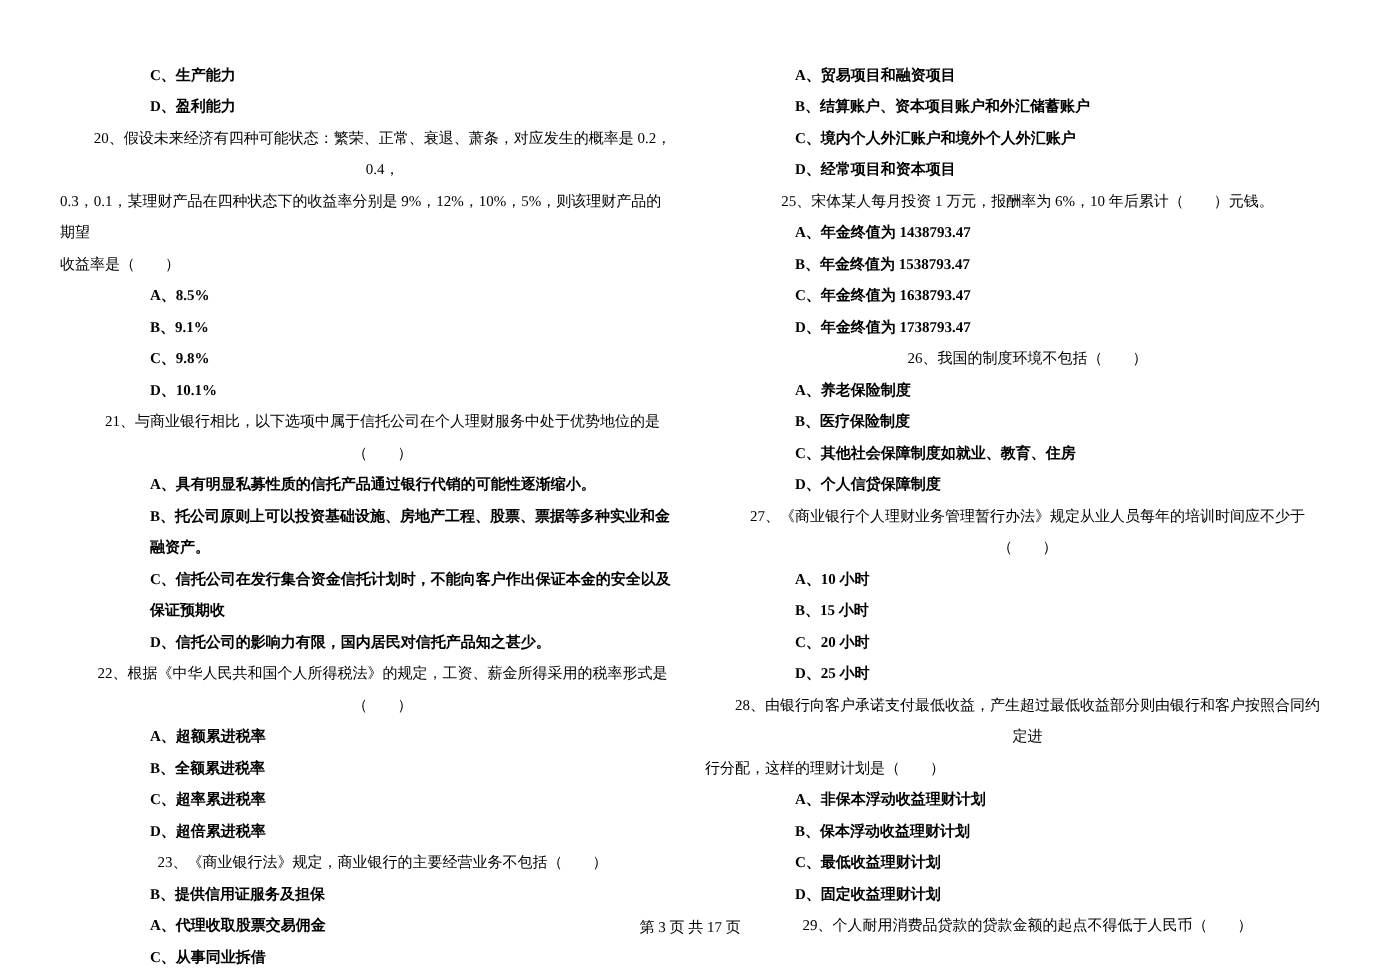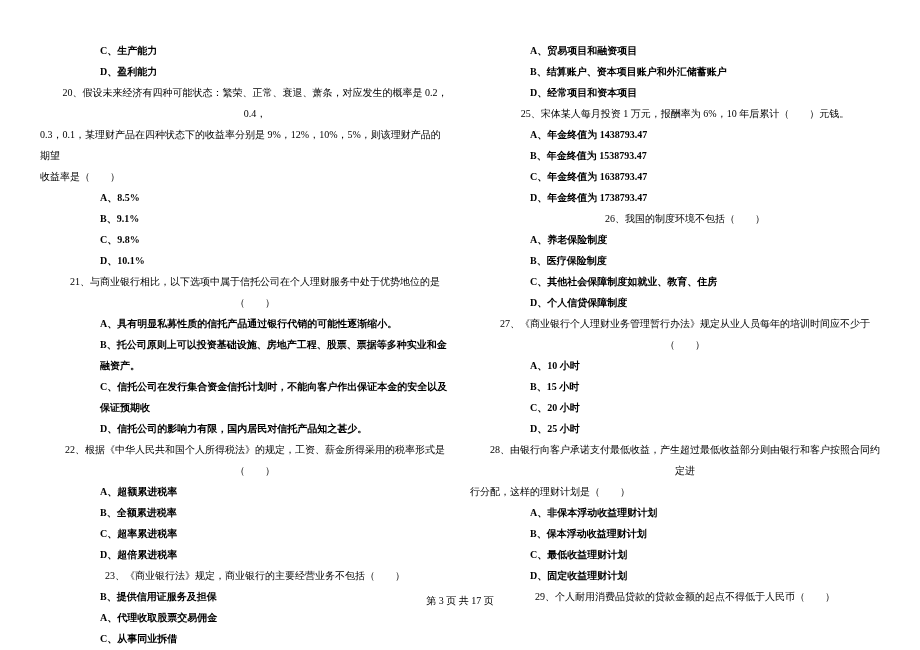--- a/index.html
+++ b/index.html
@@ -30,21 +30,21 @@
       padding-left: 20px;
       text-indent: 0;
       text-align: center;
     }
     .question-cont {
       padding-left: 0;
       text-indent: 0;
     }
     .footer {
       position: absolute;
-      bottom: 42px;
+      bottom: 25px;
       left: 0;
       right: 0;
       text-align: center;
       font-size: 10px;
     }
   </style>
 </head>
 <body>
 
 <div class="container">
@@ -70,20 +70,21 @@
     <div class="option">D、超倍累进税率</div>
     <div class="question">23、《商业银行法》规定，商业银行的主要经营业务不包括（　　）</div>
     <div class="option">B、提供信用证服务及担保</div>
     <div class="option">A、代理收取股票交易佣金</div>
     <div class="option">C、从事同业拆借</div>
 
   </div>
   <div class="column">
     <div class="option">A、贸易项目和融资项目</div>
     <div class="option">B、结算账户、资本项目账户和外汇储蓄账户</div>
+    <div class="option">C、境内个人外汇账户和境外个人外汇账户</div>
     <div class="option">D、经常项目和资本项目</div>
     <div class="question">25、宋体某人每月投资 1 万元，报酬率为 6%，10 年后累计（　　）元钱。</div>
     <div class="option">A、年金终值为 1438793.47</div>
     <div class="option">B、年金终值为 1538793.47</div>
     <div class="option">C、年金终值为 1638793.47</div>
     <div class="option">D、年金终值为 1738793.47</div>
     <div class="question">26、我国的制度环境不包括（　　）</div>
     <div class="option">A、养老保险制度</div>
     <div class="option">B、医疗保险制度</div>
     <div class="option">C、其他社会保障制度如就业、教育、住房</div>

